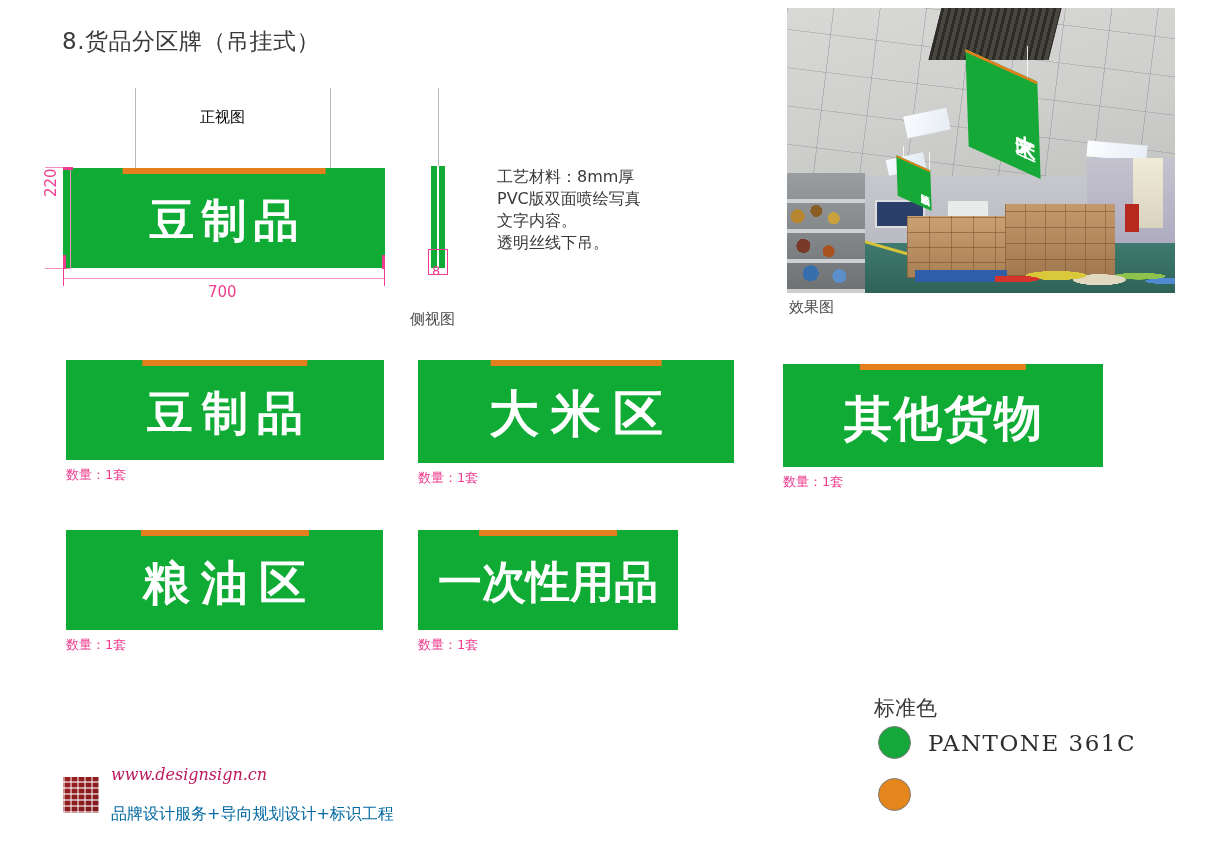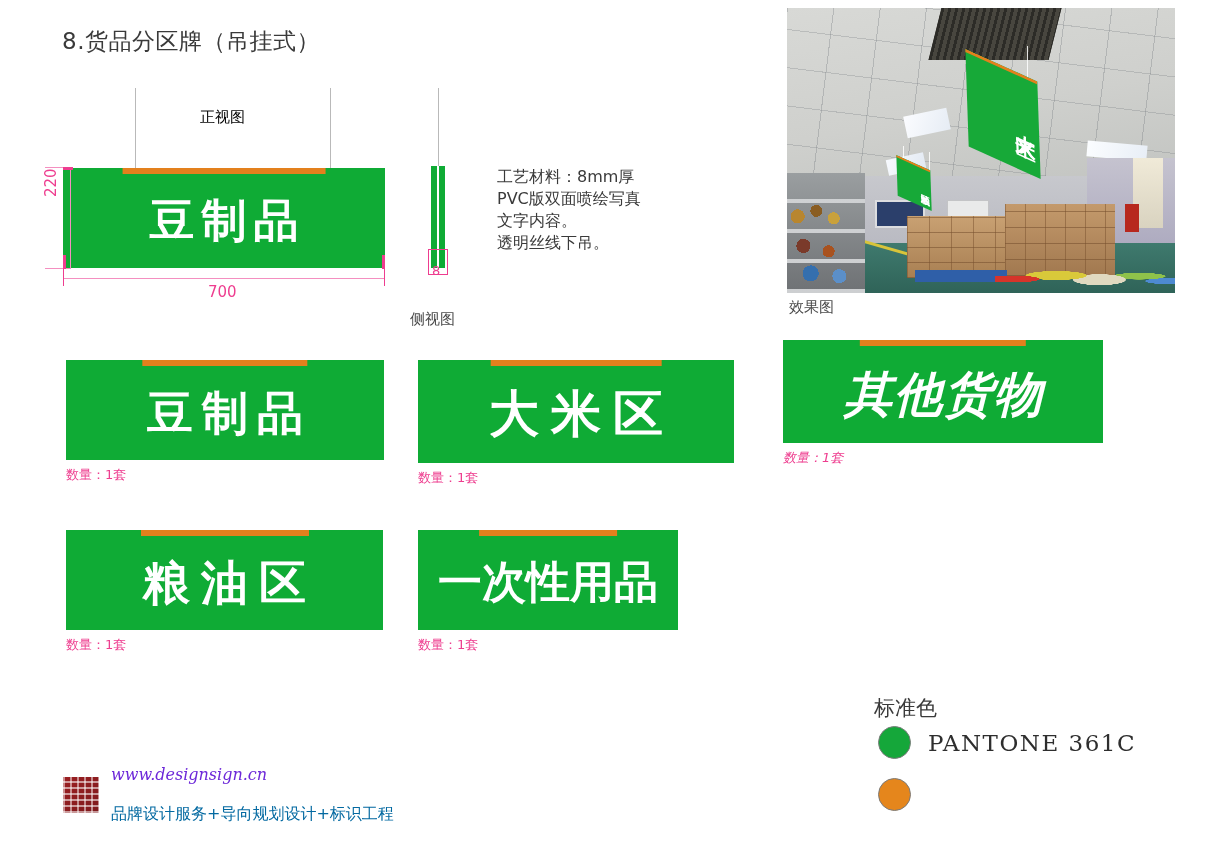--- a/index.html
+++ b/index.html
@@ -286,21 +286,21 @@
     top: 100%;
     margin-top: 6px;
     color: #ee3d8f;
     font-size: 13px;
     white-space: nowrap;
   }
   .variant .sign-text { font-weight: bold; color: #fff; }
 
   #variant-0 { left: 66px;  top: 360px; }
   #variant-1 { left: 418px; top: 360px; }
-  #variant-2 { left: 783px; top: 340px; font-style: italic; }
+  #variant-2 { left: 783px; top: 364px; }
   #variant-3 { left: 66px;  top: 530px; }
   #variant-4 { left: 418px; top: 530px; }
 
   #variant-0 .board { width: 318px; height: 100px; }
   #variant-1 .board { width: 316px; height: 103px; }
   #variant-2 .board { width: 320px; height: 103px; }
   #variant-3 .board { width: 317px; height: 100px; }
   #variant-4 .board { width: 260px; height: 100px; }
 
   #variant-0 .sign-accent { width: 52%; }
@@ -354,21 +354,21 @@
       repeating-linear-gradient(0deg, rgba(255,255,255,.55) 0 2px, transparent 2px 6px),
       repeating-linear-gradient(90deg, rgba(255,255,255,.5) 0 2px, transparent 2px 7px),
       linear-gradient(135deg,#9c1f22,#7d1a1d);
     flex: none;
   }
   #footer-text { margin-left: 12px; }
   #footer-url {
     font-family: "DejaVu Serif", "Liberation Serif", serif;
     font-style: italic;
     font-size: 16px;
-    color: #6d28d9;
+    color: #be185d;
     line-height: 1.1;
   }
   #footer-tagline {
     font-size: 16px;
     color: #0369a1;
     margin-top: 20px;
   }
 </style>
 </head>
 <body>

